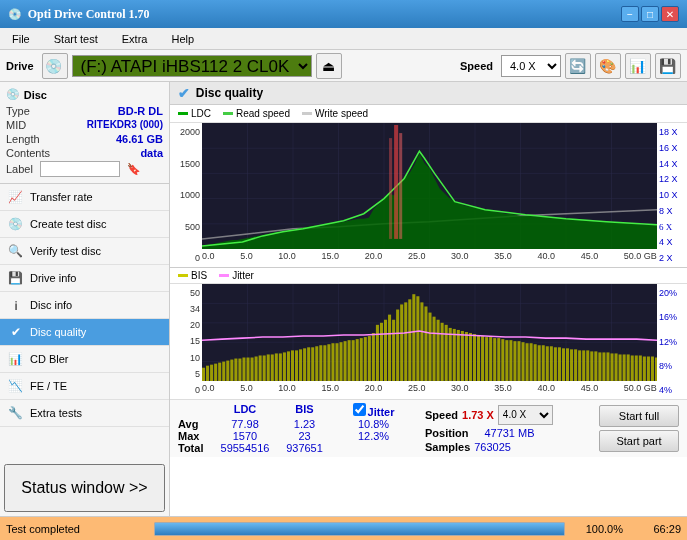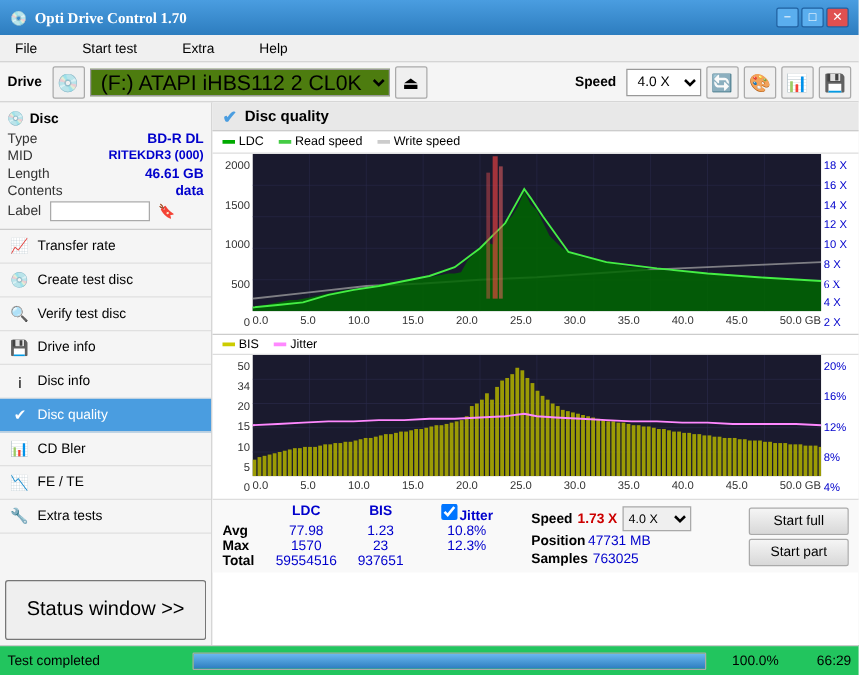--- a/index.html
+++ b/index.html
@@ -26,21 +26,21 @@
     }
 
     
     #menubar {
       background: #f0f0f0;
       border-bottom: 1px solid #ccc;
       height: 22px;
       display: flex;
       align-items: center;
       padding: 0 4px;
-      gap: 20px;
+      gap: 8px;
     }
     .menu-item {
       padding: 2px 8px;
       cursor: pointer;
       font-size: 11px;
       border-radius: 2px;
     }
 
     
     #toolbar {
@@ -154,21 +154,21 @@
       background: linear-gradient(to bottom, #f5f5f5, #d8d8d8);
       border: 1px solid #aaa;
       font-size: 11px;
       cursor: pointer;
       border-radius: 2px;
     }
 
     
     #statusbar {
       height: 24px;
-      background: #22c55e;
+      background: #fdba74;
       border-top: 1px solid #ccc;
       display: flex;
       align-items: center;
       padding: 0 6px;
       gap: 8px;
       font-size: 11px;
     }
     .status-text { width: 140px; }
     .progress-bar-container {
       flex: 1;
@@ -663,21 +663,21 @@
       </div>
 
       <div style="display:flex; flex-direction:column; gap:2px; font-size:11px; margin-left:8px;">
         <div style="display:flex; align-items:center; gap:4px;">
           <span style="font-weight:bold;">Speed</span>
           <span style="color:#cc0000; font-weight:bold;">1.73 X</span>
           <select style="height:20px; font-size:10px; border:1px solid #aaa; width:55px;">
             <option>4.0 X</option>
           </select>
         </div>
-        <div style="display:flex; align-items:center; gap:2px;">
+        <div style="display:flex; align-items:center; gap:16px;">
           <span style="font-weight:bold;">Position</span>
           <span style="color:#0000cc;">47731 MB</span>
         </div>
         <div style="display:flex; align-items:center; gap:4px;">
           <span style="font-weight:bold;">Samples</span>
           <span style="color:#0000cc;">763025</span>
         </div>
       </div>
 
       <div class="action-btns">

